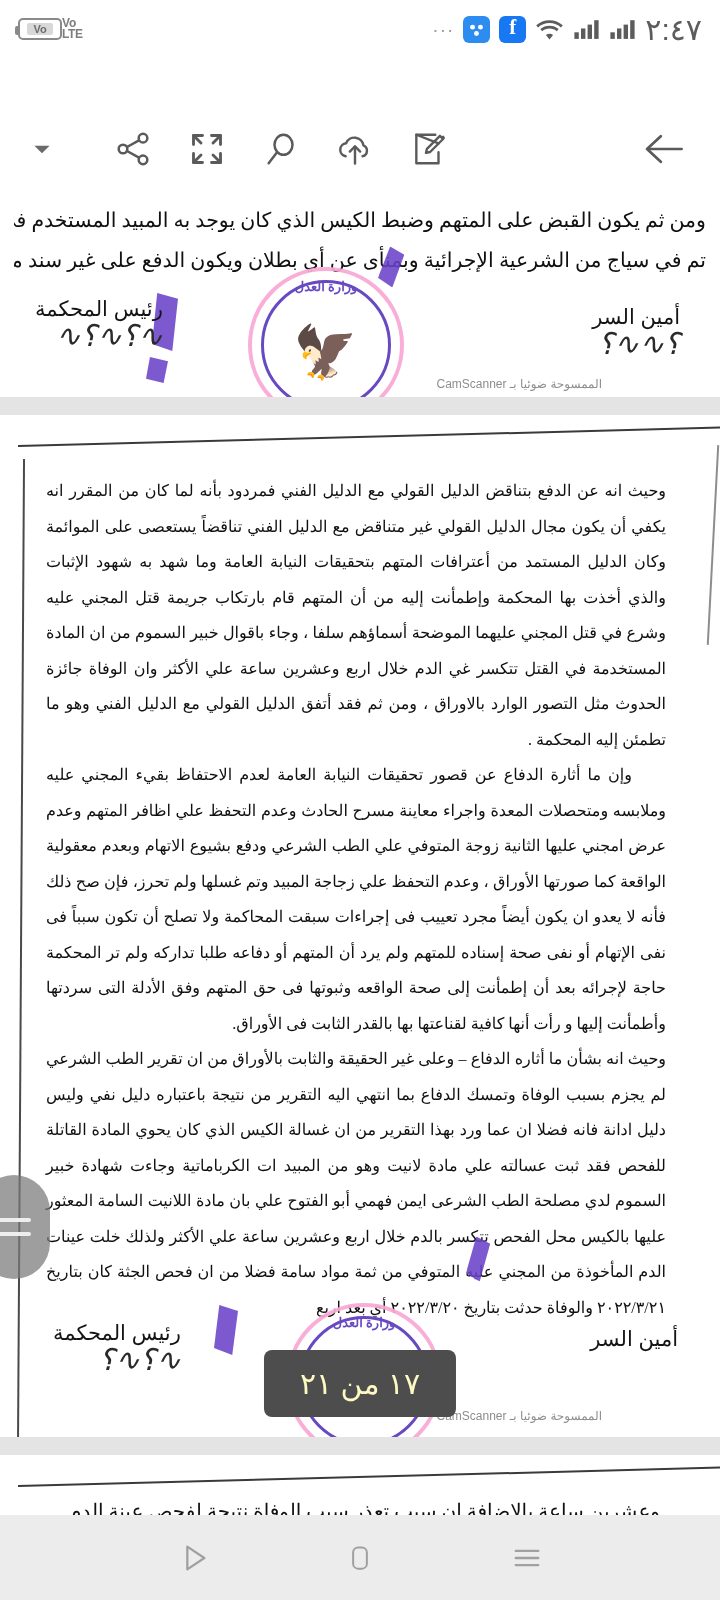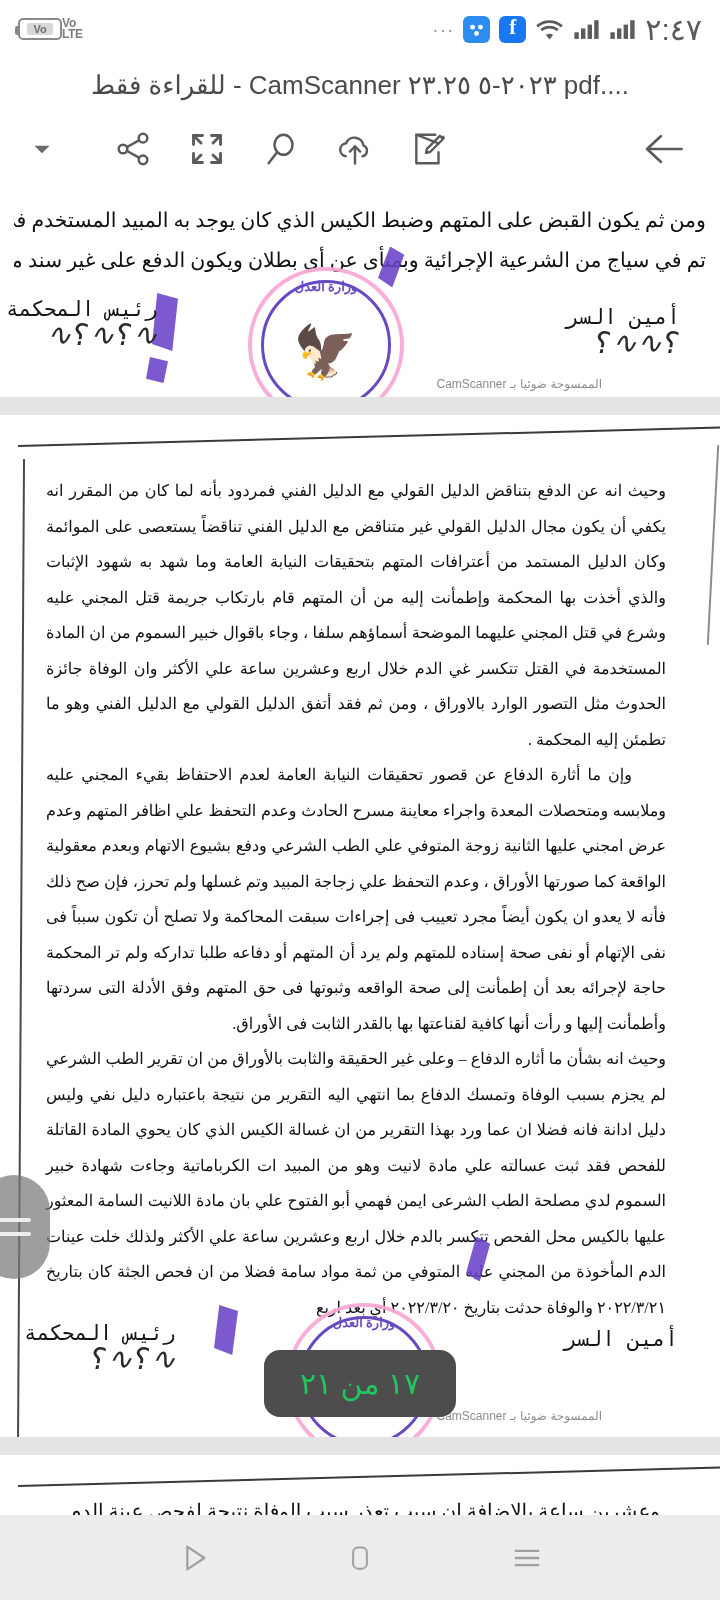--- a/index.html
+++ b/index.html
@@ -119,37 +119,37 @@
     border:3px solid #5b3bbd; border-radius:50%;
   }
   .seal-txt {
     position:absolute; top:8px; width:100%; text-align:center;
     font-size:13px; font-family:"Liberation Serif", serif; font-weight:bold;
     letter-spacing:1px;
   }
   .seal-eagle { font-size:52px; line-height:1; margin-top:14px; }
 
   .sig {
-    position:absolute; font-family:Liberation Mono, monospace;
-    color:#141414; white-space:nowrap;
+    position:absolute; font-family:Liberation Sans, sans-serif;
+    color:#141414; white-space:nowrap;margin-left:29px;
   }
   .sig-label { font-size:21px; }
   .scribble { font-size:30px; color:#2a2a2a; font-style:italic; line-height:1; }
 
   .ink-blob { position:absolute; background:#6a42c8; opacity:.88; }
 
   .watermark {
     position:absolute; font-size:12px; color:#8e8e8e;
     font-family:"Liberation Sans", sans-serif; direction:rtl; white-space:nowrap;
   }
 
   
   .page-pill {
     position:absolute; left:50%; transform:translateX(-50%);
-    background:#4d4d4d; color:#22c55e; border-radius:16px;
+    background:#4d4d4d; color:#fef9c3; border-radius:8px;
     padding:16px 36px; font-size:30px; letter-spacing:1px;
     direction:rtl; white-space:nowrap;
   }
 
   
   .scroll-handle {
     position:absolute; left:-22px; width:72px; height:104px;
     background:rgba(120,120,120,.72); border-radius:36px;
     display:flex; flex-direction:column; align-items:center; justify-content:center; gap:10px;
   }
@@ -208,23 +208,20 @@
           <rect x="1" y="13" width="4" height="6" fill="#5c5c5c"></rect>
           <rect x="7" y="9.5" width="4" height="9.5" fill="#5c5c5c"></rect>
           <rect x="13" y="6" width="4" height="13" fill="#5c5c5c"></rect>
           <rect x="19" y="2" width="4" height="17" fill="#5c5c5c"></rect>
         </svg>
       </span>
       <span class="sb-time">٢:٤٧</span>
     </div>
   </div>
 
-  <div class="titlebar">
-    <span>....pdf ٢٠٢٣-٥ ٢٣.٢٥ CamScanner - للقراءة فقط</span>
-  </div>
 
   <div class="toolbar">
 
     <div class="tb-btn tb-caret">
       <svg width="26" height="26" viewBox="0 0 24 24" aria-hidden="true">
         <path d="M5 9l7 7 7-7z" fill="#6a6a6a"></path>
       </svg>
     </div>
 
     <div class="tb-btn tb-kebab">

